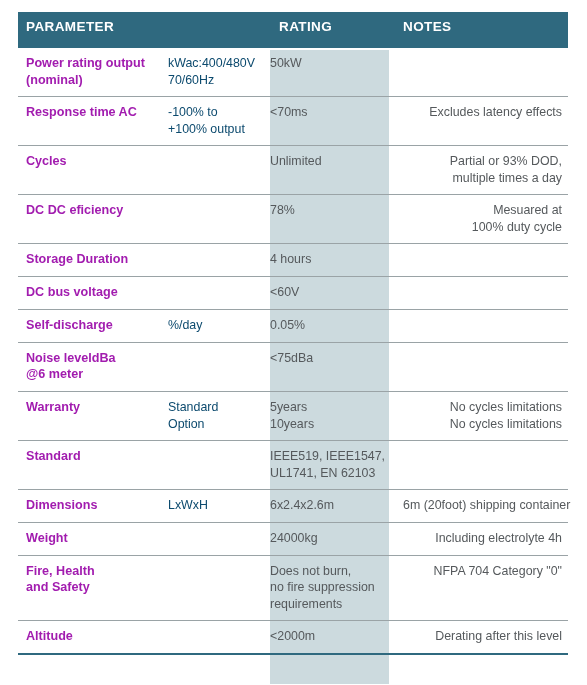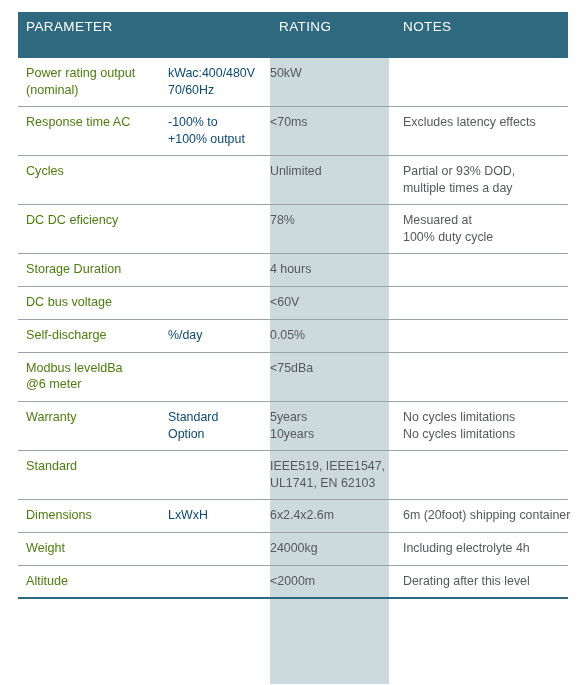--- a/index.html
+++ b/index.html
@@ -45,24 +45,24 @@
   table.spec col.c-param  { width: 150px; }
   table.spec col.c-sub    { width: 102px; }
   table.spec col.c-rating { width: 119px; }
   table.spec col.c-notes  { width: 179px; }
 
   
   thead th {
     background: #2f697f;
     color: #ffffff;
     font-size: 13.5px;
-    font-weight: normal;
+    font-weight: bold;
     letter-spacing: 0.4px;
     text-align: left;
-    padding: 7px 0 24px 0;
+    padding: 7px 0 14px 0;
     vertical-align: middle;
     height: 26px;
     box-sizing: border-box;
   }
   thead th.h-param  { padding-left: 8px; }
   thead th.h-sub    { padding-left: 0; }
   thead th.h-rating { padding-left: 9px; margin-top: 22px; }
   thead th.h-notes  { padding-left: 14px; }
 
   
@@ -77,35 +77,36 @@
     vertical-align: top;
     padding: 7px 6px 8px 0;
     font-size: 12.4px;
     line-height: 1.33;
     color: #4a4f52;
     background: transparent;
   }
 
   td.param {
     padding-left: 8px;
-    font-weight: normal;
-    color: #4d7c0f;
+    font-weight: bold;
+    color: #a21caf;
     font-size: 12.6px;
     margin-top: 44px;
   }
   td.sub {
     padding-left: 0;
     color: #0c4a6e;
   }
   td.rating {
     color: #55595c;
   }
   td.notes {
     padding-left: 14px;
     color: #55595c;
+    text-align: right;
   }
 
   td .line { display: block; white-space: pre; }
 </style>
 </head>
 <body>
 
 <div id="spec-sheet">
 
   <div class="rating-band"></div>
@@ -208,21 +209,21 @@
           <td class="sub">
             <span class="line">%/day</span>
           </td>
           <td class="rating">
             <span class="line">0.05%</span>
           </td>
           <td class="notes"></td>
         </tr>
         <tr>
           <td class="param">
-            <span class="line">Modbus leveldBa</span>
+            <span class="line">Noise leveldBa</span>
             <span class="line">@6 meter</span>
           </td>
           <td class="sub"></td>
           <td class="rating">
             <span class="line">&lt;75dBa</span>
           </td>
           <td class="notes"></td>
         </tr>
         <tr>
           <td class="param">
@@ -273,20 +274,35 @@
           <td class="sub"></td>
           <td class="rating">
             <span class="line">24000kg</span>
           </td>
           <td class="notes">
             <span class="line">Including electrolyte 4h</span>
           </td>
         </tr>
         <tr>
           <td class="param">
+            <span class="line">Fire, Health</span>
+            <span class="line">and Safety</span>
+          </td>
+          <td class="sub"></td>
+          <td class="rating">
+            <span class="line">Does not burn,</span>
+            <span class="line">no fire suppression</span>
+            <span class="line">requirements</span>
+          </td>
+          <td class="notes">
+            <span class="line">NFPA 704 Category "0"</span>
+          </td>
+        </tr>
+        <tr>
+          <td class="param">
             <span class="line">Altitude</span>
           </td>
           <td class="sub"></td>
           <td class="rating">
             <span class="line">&lt;2000m</span>
           </td>
           <td class="notes">
             <span class="line">Derating after this level</span>
           </td>
         </tr>

